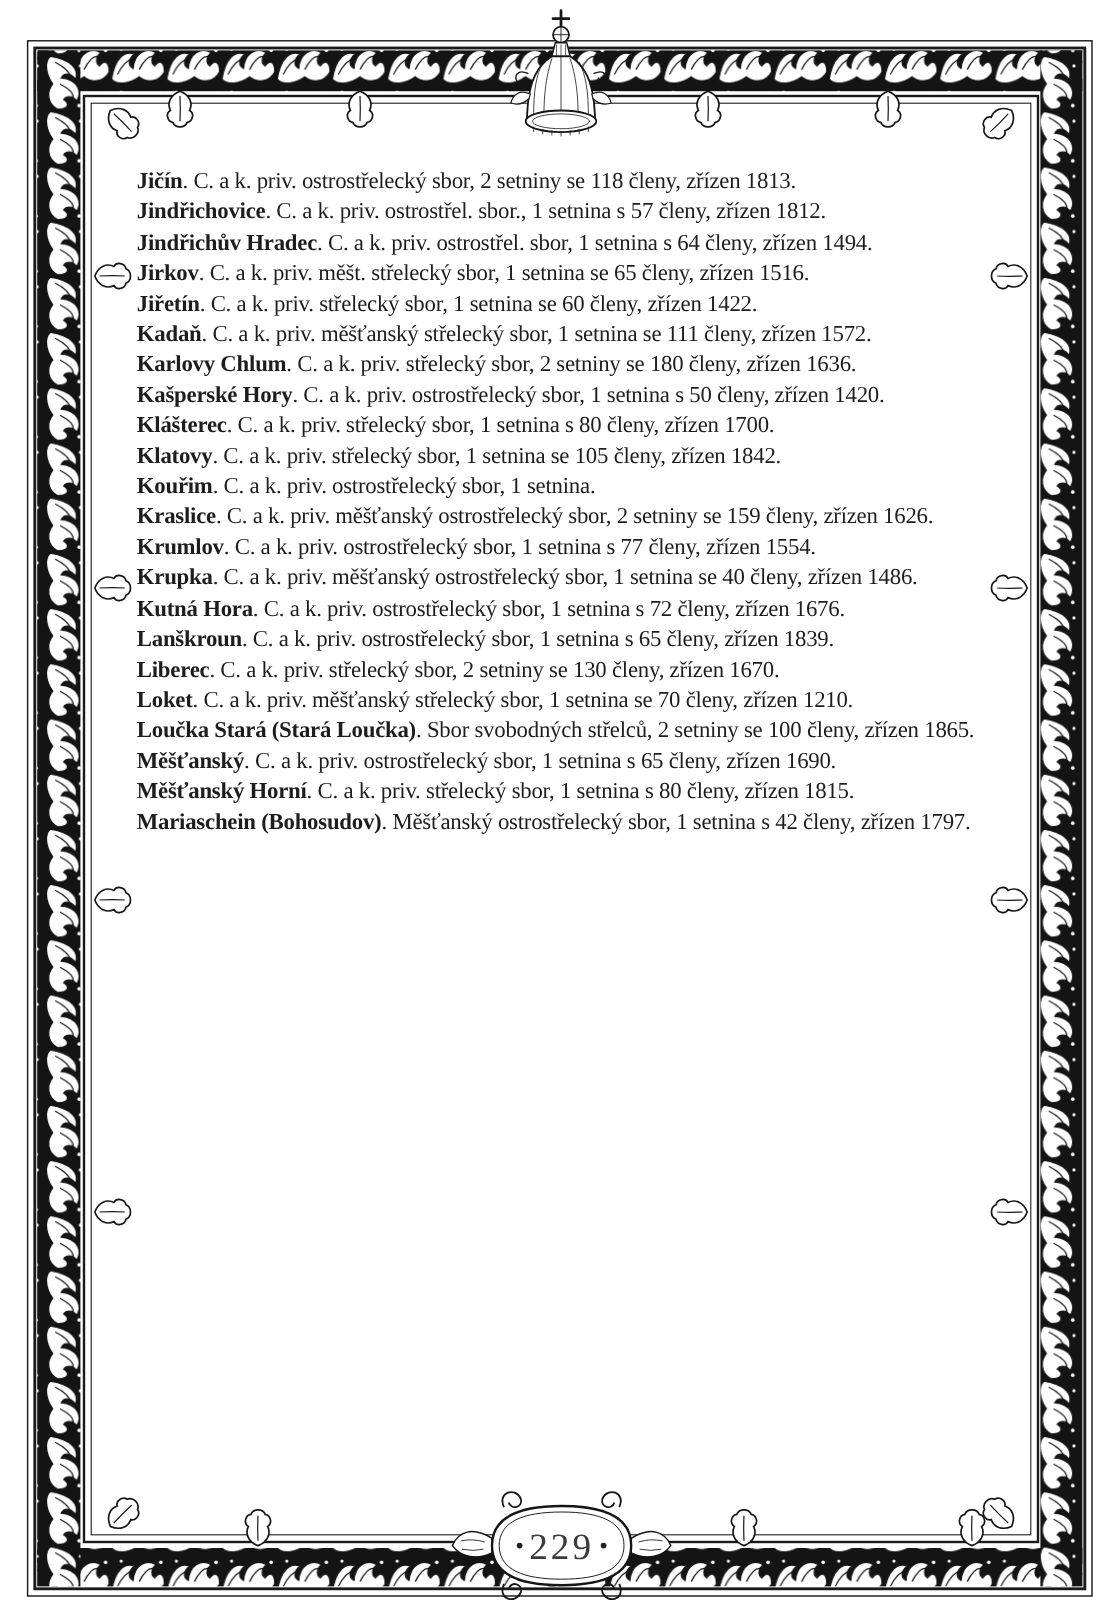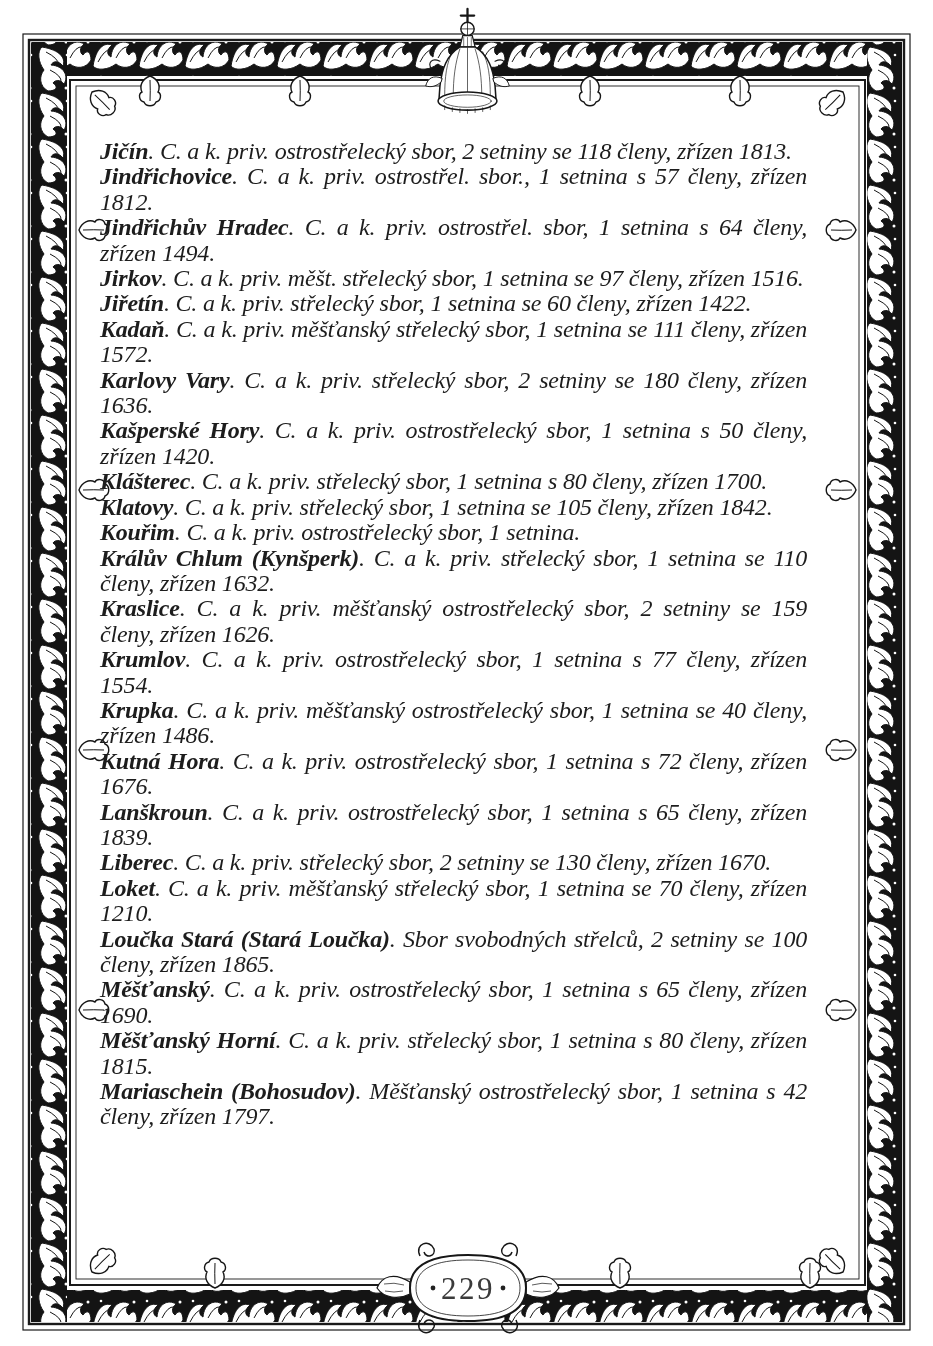--- a/index.html
+++ b/index.html
@@ -14,27 +14,26 @@
     background: #ffffff;
     font-family: "Liberation Serif", serif;
     color: #1d1d1d;
   }
   svg.frame {
     position: absolute; left: 0; top: 0;
     width: 933px; height: 1346px;
   }
   .text-block {
     position: absolute;
-    left: 100px; top: 139px;
+    left: 114px; top: 139px;
     width: 707px;
-    font-size: 24px;
+    font-size: 19px;
     line-height: 25.4px;
     letter-spacing: -0.2px;
     text-align: justify;
-    font-style: italic;
   }
   .entry { margin: 0; }
   .entry b { font-weight: 700; }
   .cartouche-num {
     font-family: "Liberation Serif", serif;
     font-size: 31px;
     letter-spacing: 2.5px;
     fill: #3b3b3b;
   }
 </style>
@@ -141,38 +140,37 @@
     </g>
   </svg>
 
   <div class="text-block">
     <p class="entry"><b>Jičín</b><span>. C. a k. priv. ostrostřelecký sbor, 2 setniny se 118 členy, zřízen 1813.</span></p>
 
     <p class="entry"><b>Jindřichovice</b><span>. C. a k. priv. ostrostřel. sbor., 1 setnina s 57 členy, zřízen 1812.</span></p>
 
     <p class="entry"><b>Jindřichův Hradec</b><span>. C. a k. priv. ostrostřel. sbor, 1 setnina s 64 členy, zřízen 1494.</span></p>
 
-    <p class="entry"><b>Jirkov</b><span>. C. a k. priv. měšt. střelecký sbor, 1 setnina se 97 členy, zřízen 1516.</span></p>
+    <p class="entry"><b>Jirkov</b><span>. C. a k. priv. měšt. střelecký sbor, 1 setnina se 65 členy, zřízen 1516.</span></p>
 
     <p class="entry"><b>Jiřetín</b><span>. C. a k. priv. střelecký sbor, 1 setnina se 60 členy, zřízen 1422.</span></p>
 
     <p class="entry"><b>Kadaň</b><span>. C. a k. priv. měšťanský střelecký sbor, 1 setnina se 111 členy, zřízen 1572.</span></p>
 
 
-    <p class="entry"><b>Karlovy Vary</b><span>. C. a k. priv. střelecký sbor, 2 setniny se 180 členy, zřízen 1636.</span></p>
+    <p class="entry"><b>Karlovy Chlum</b><span>. C. a k. priv. střelecký sbor, 2 setniny se 180 členy, zřízen 1636.</span></p>
 
     <p class="entry"><b>Kašperské Hory</b><span>. C. a k. priv. ostrostřelecký sbor, 1 setnina s 50 členy, zřízen 1420.</span></p>
 
     <p class="entry"><b>Klášterec</b><span>. C. a k. priv. střelecký sbor, 1 setnina s 80 členy, zřízen 1700.</span></p>
 
     <p class="entry"><b>Klatovy</b><span>. C. a k. priv. střelecký sbor, 1 setnina se 105 členy, zřízen 1842.</span></p>
 
     <p class="entry"><b>Kouřim</b><span>. C. a k. priv. ostrostřelecký sbor, 1 setnina.</span></p>
 
-    <p class="entry"><b>Králův Chlum (Kynšperk)</b><span>. C. a k. priv. střelecký sbor, 1 setnina se 110 členy, zřízen 1632.</span></p>
 
     <p class="entry"><b>Kraslice</b><span>. C. a k. priv. měšťanský ostrostřelecký sbor, 2 setniny se 159 členy, zřízen 1626.</span></p>
 
     <p class="entry"><b>Krumlov</b><span>. C. a k. priv. ostrostřelecký sbor, 1 setnina s 77 členy, zřízen 1554.</span></p>
 
     <p class="entry"><b>Krupka</b><span>. C. a k. priv. měšťanský ostrostřelecký sbor, 1 setnina se 40 členy, zřízen 1486.</span></p>
 
     <p class="entry"><b>Kutná Hora</b><span>. C. a k. priv. ostrostřelecký sbor, 1 setnina s 72 členy, zřízen 1676.</span></p>
 
     <p class="entry"><b>Lanškroun</b><span>. C. a k. priv. ostrostřelecký sbor, 1 setnina s 65 členy, zřízen 1839.</span></p>

